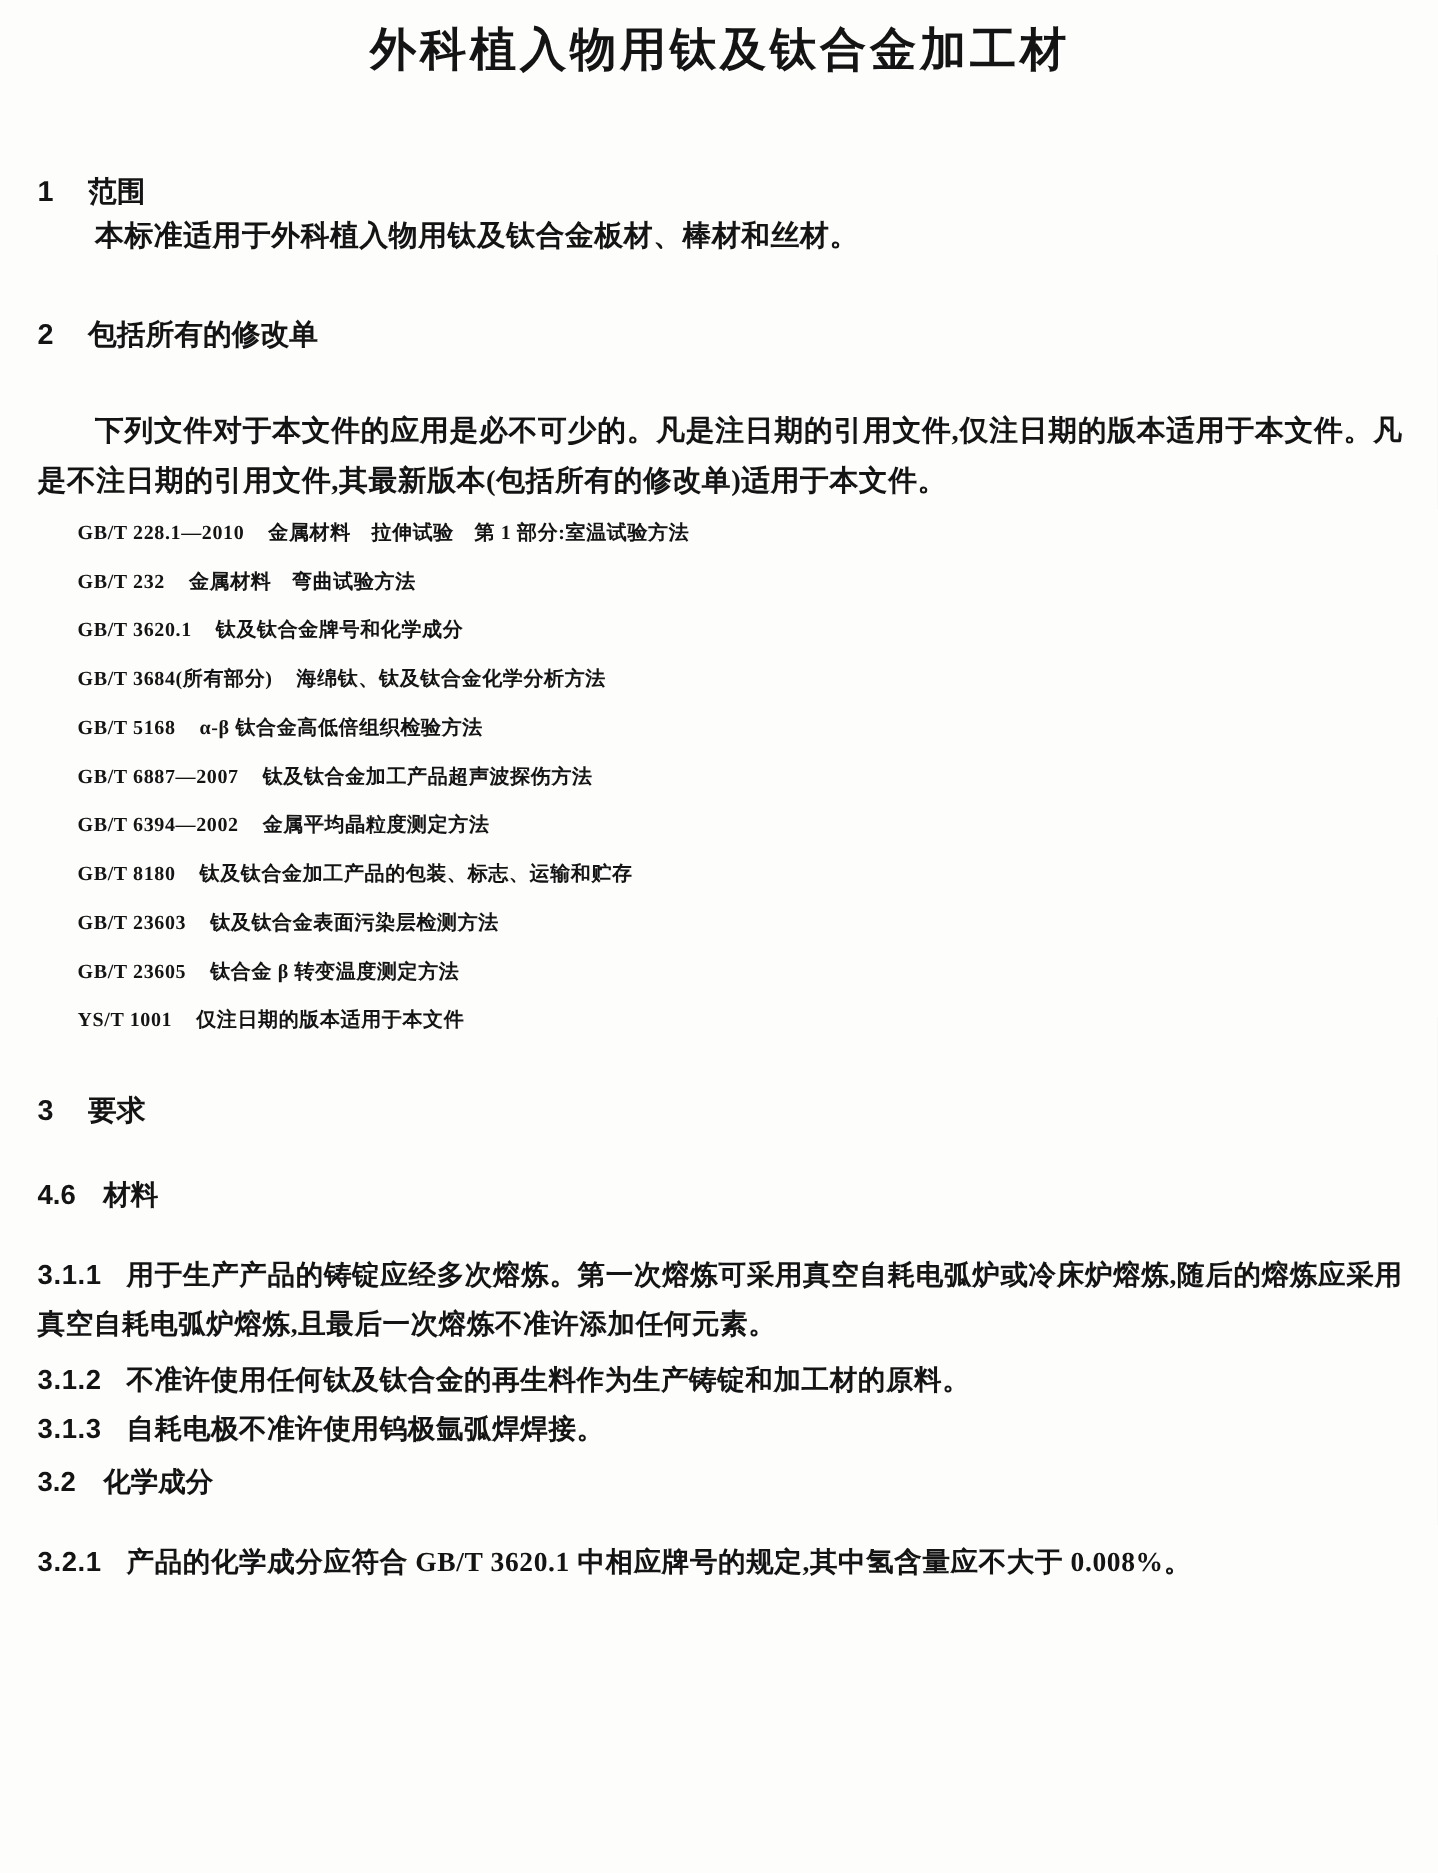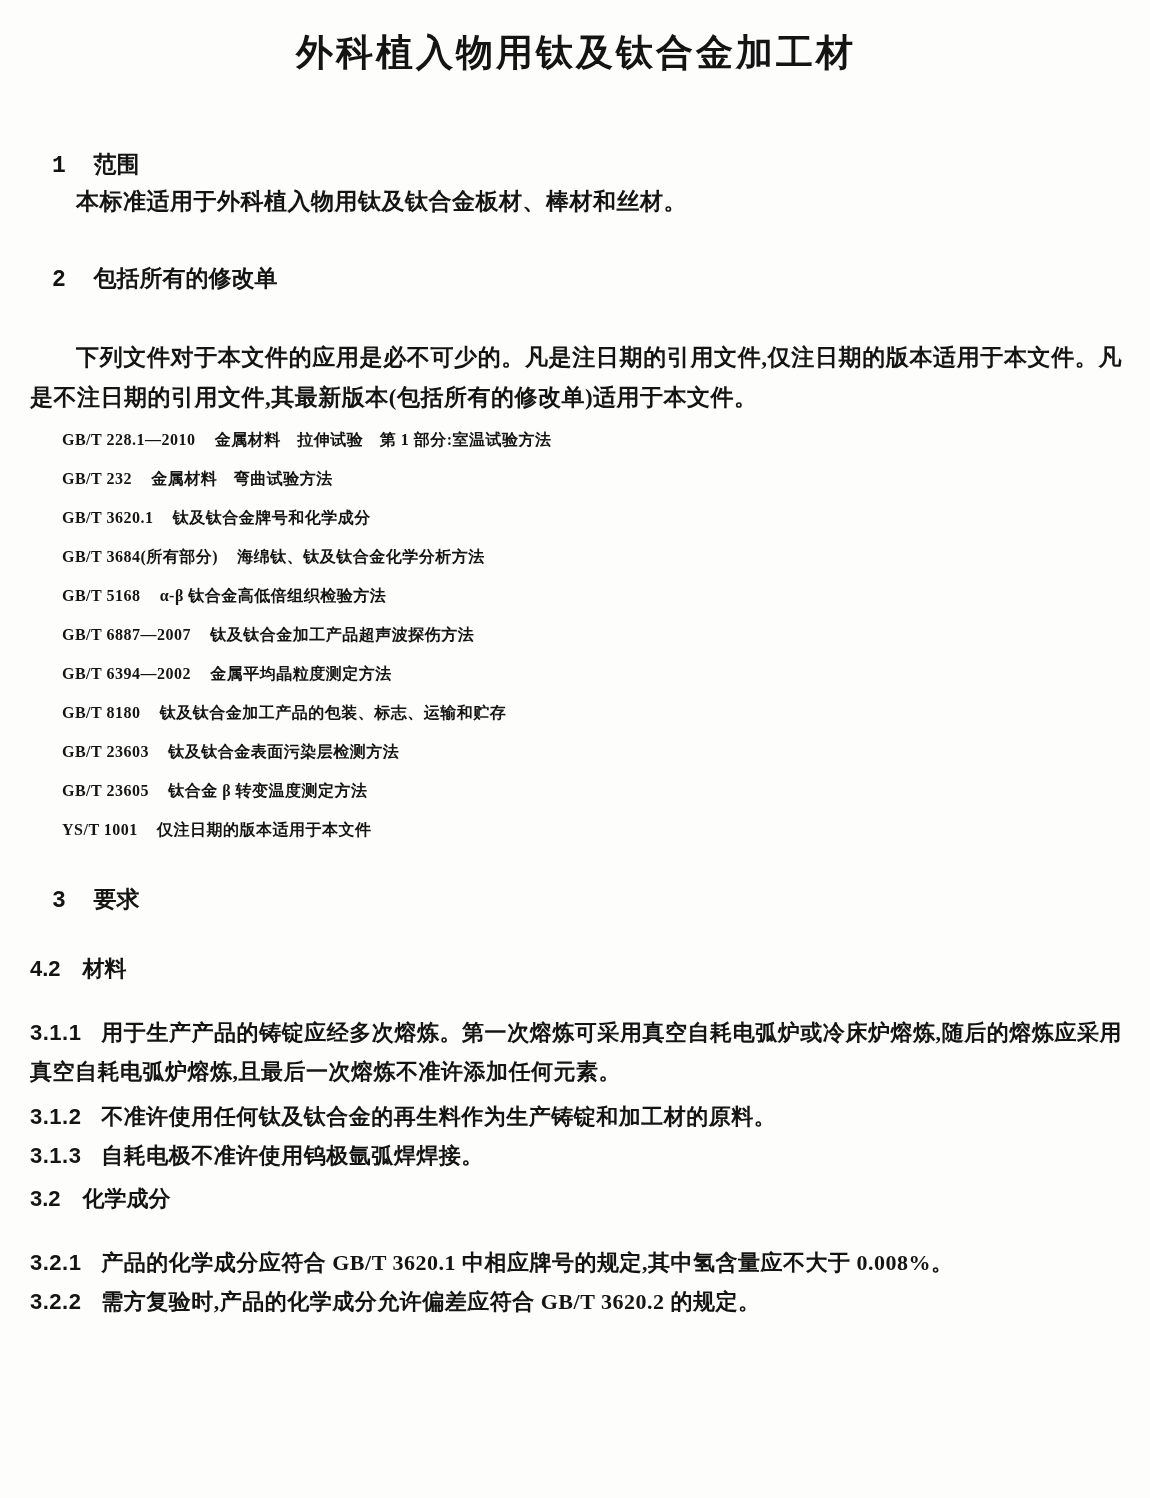--- a/index.html
+++ b/index.html
@@ -13,34 +13,33 @@
     height: 1498px;
     margin: 0 auto;
     background: #fdfdfc;
     color: #141414;
     font-family: "Liberation Serif", "DejaVu Serif", serif;
     box-sizing: border-box;
     padding: 0 28px 0 30px;
     overflow: hidden;
   }
   .doc-title {
-    padding-top: 28px;
+    padding-top: 15px;
     text-align: center;
     font-family: "Liberation Sans", "DejaVu Sans", sans-serif;
     font-size: 37px;
     line-height: 50px;
     font-weight: bold;
     letter-spacing: 3px;
   }
   .heading {
-    font-family: Liberation Mono, monospace;
+    font-family: Liberation Sans, sans-serif;
     font-size: 23px;
     line-height: 32px;
     font-weight: bold;
-    margin-left: 22px;
   }
   .heading .h-num {
     display: inline-block;
     margin-right: 1.2em;
   }
   .subheading {
     font-family: "Liberation Sans", "DejaVu Sans", sans-serif;
     font-size: 22px;
     line-height: 32px;
     font-weight: bold;
@@ -129,21 +128,21 @@
       <div class="ref-item"><span class="ref-code">GB/T 23603</span><span class="ref-title">钛及钛合金表面污染层检测方法</span></div>
       <div class="ref-item"><span class="ref-code">GB/T 23605</span><span class="ref-title">钛合金 β 转变温度测定方法</span></div>
       <div class="ref-item"><span class="ref-code">YS/T 1001</span><span class="ref-title">仅注日期的版本适用于本文件</span></div>
     </div>
 
   <div class="heading" id="h3">
     <span class="h-num">3</span><span>要求</span>
   </div>
 
   <div class="subheading" id="h31">
-    <span class="h-num">4.2</span><span>材料</span>
+    <span class="h-num">4.6</span><span>材料</span>
   </div>
 
   <div class="clause" id="c311">
     <span class="clause-num">3.1.1</span><span>用于生产产品的铸锭应经多次熔炼。第一次熔炼可采用真空自耗电弧炉或冷床炉熔炼,随后的熔炼应采用真空自耗电弧炉熔炼,且最后一次熔炼不准许添加任何元素。</span>
   </div>
 
   <div class="clause" id="c312">
     <span class="clause-num">3.1.2</span><span>不准许使用任何钛及钛合金的再生料作为生产铸锭和加工材的原料。</span>
   </div>
 
@@ -152,17 +151,14 @@
   </div>
 
   <div class="subheading" id="h32">
     <span class="h-num">3.2</span><span>化学成分</span>
   </div>
 
   <div class="clause" id="c321">
     <span class="clause-num">3.2.1</span><span>产品的化学成分应符合 GB/T 3620.1 中相应牌号的规定,其中氢含量应不大于 0.008%。</span>
   </div>
 
-  <div class="clause" id="c322">
-    <span class="clause-num">3.2.2</span><span>需方复验时,产品的化学成分允许偏差应符合 GB/T 3620.2 的规定。</span>
-  </div>
 
 </div>
 
 </body></html>

